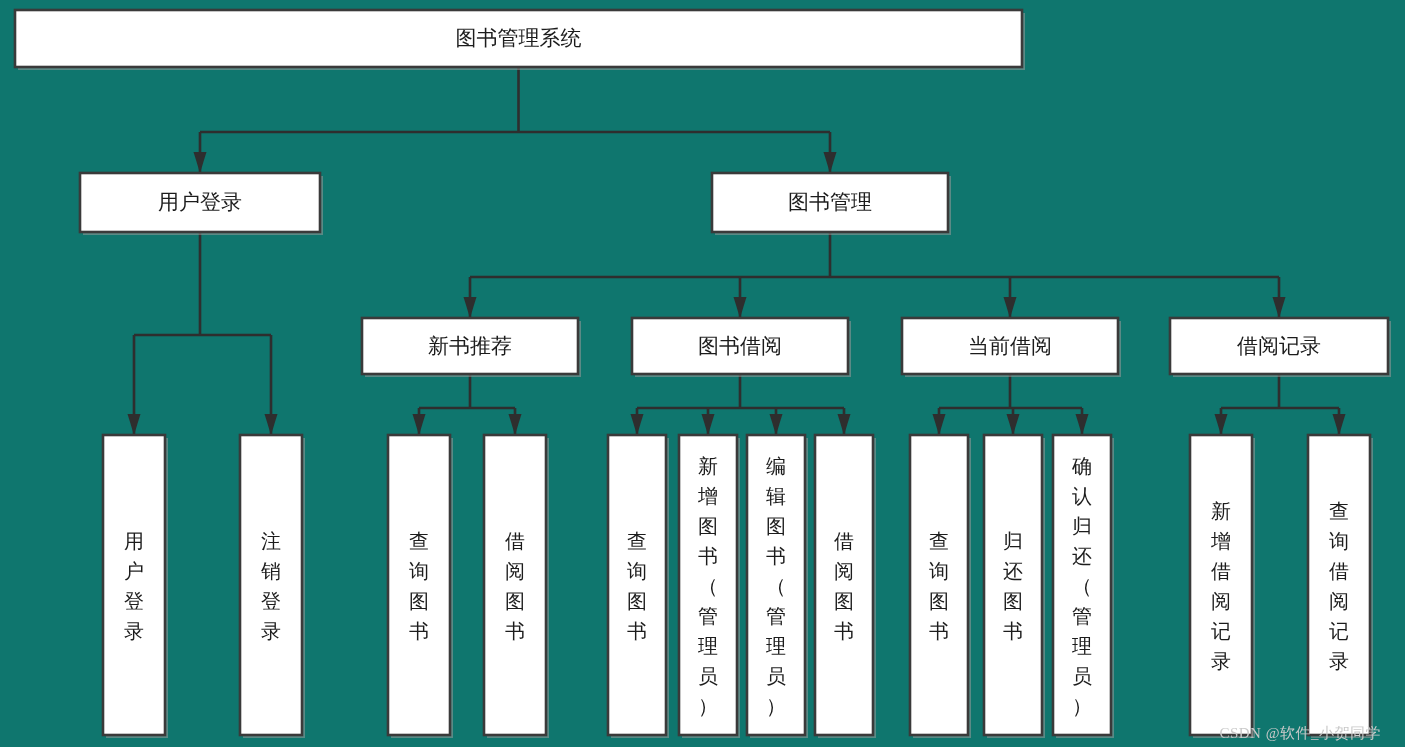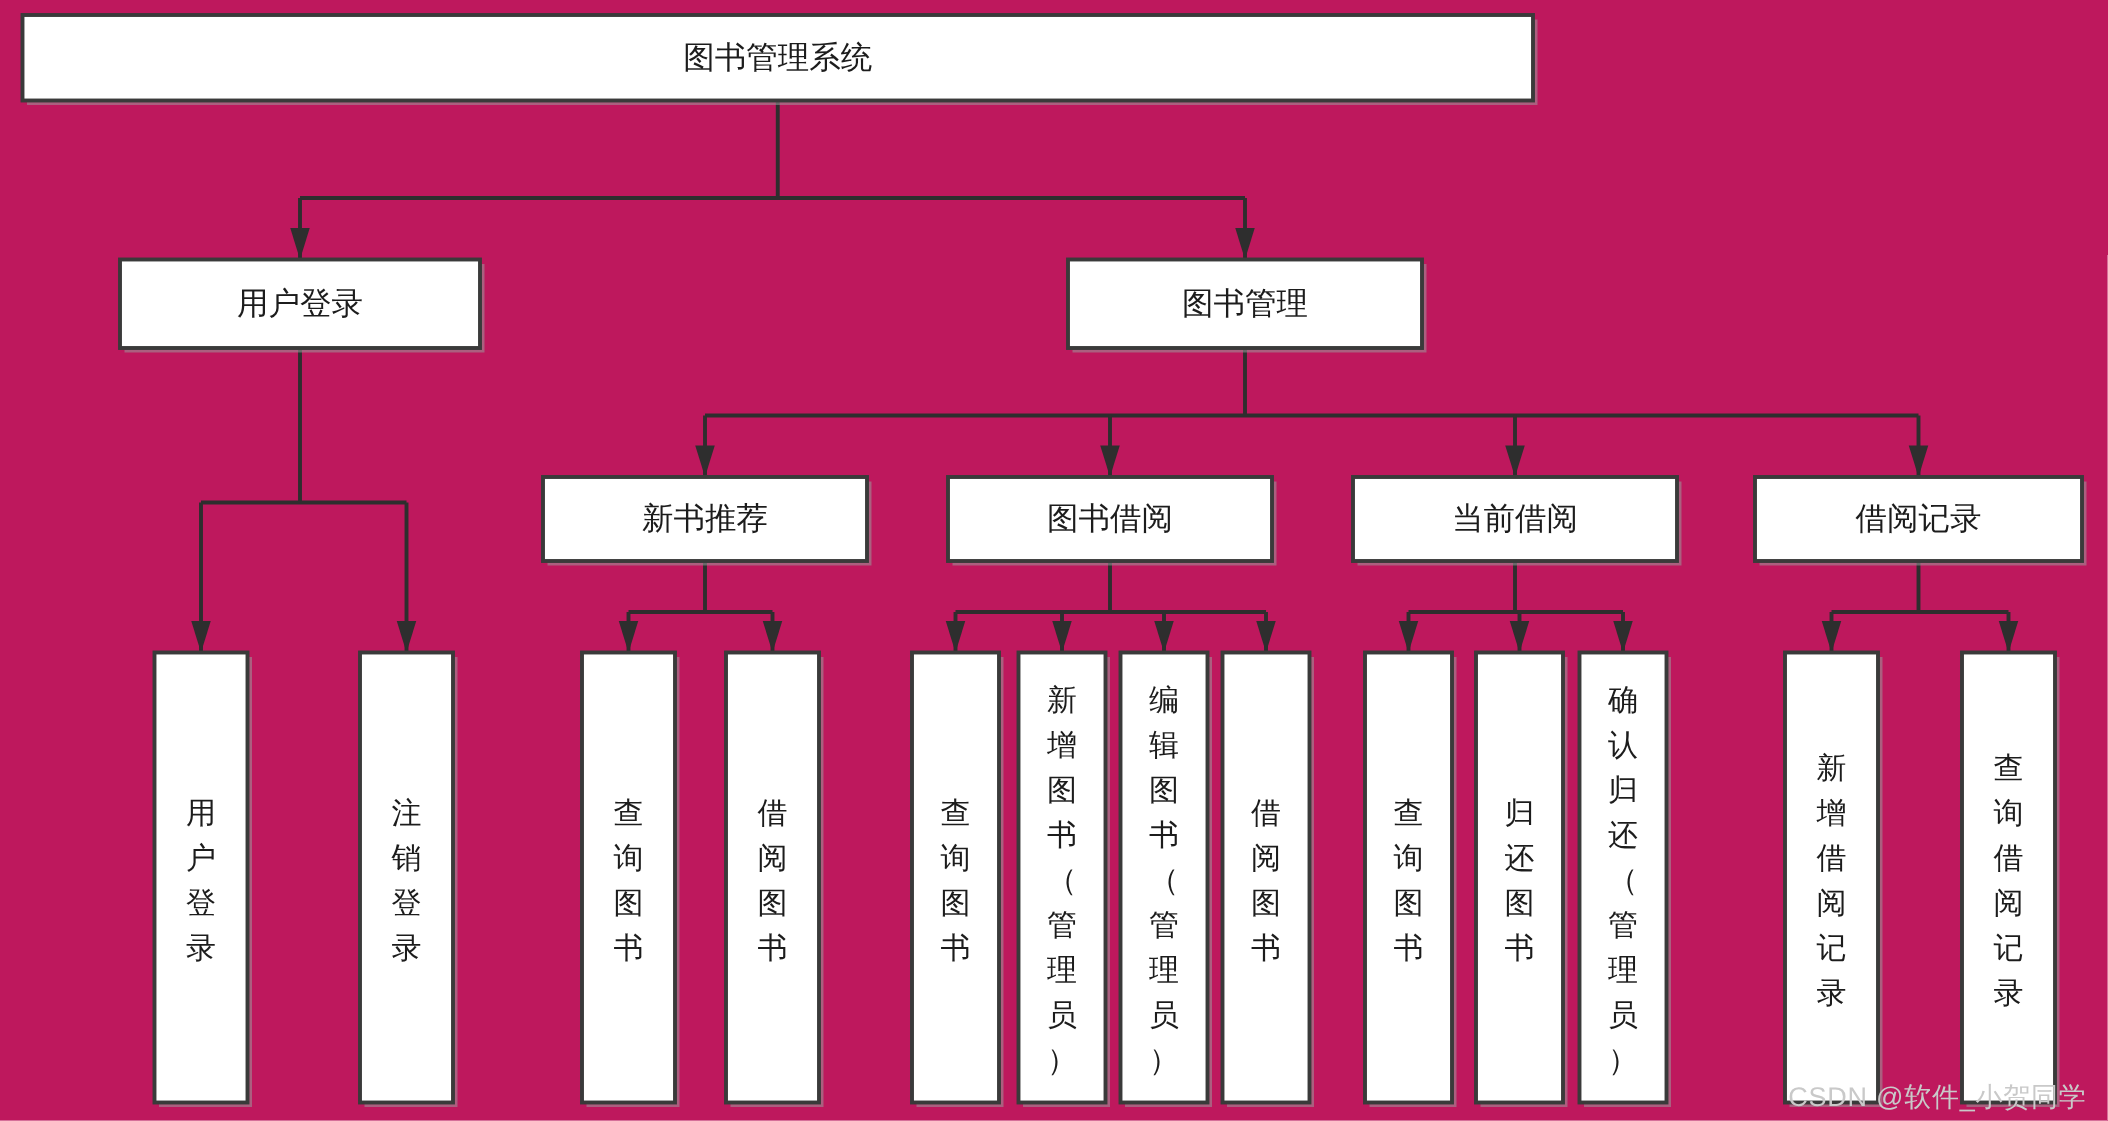--- a/index.html
+++ b/index.html
@@ -11,21 +11,21 @@
     width: 1405px;
     height: 747px;
     font-family: "Liberation Sans", "DejaVu Sans", sans-serif;
     overflow: hidden;
     position: relative;
   }
   #diagram-root {
     position: relative;
     width: 1405px;
     height: 747px;
-    background: #be185d;
+    background: #0f766e;
   }
   svg#flowchart {
     display: block;
     width: 1405px;
     height: 747px;
   }
   .node-box {
     fill: #ffffff;
     stroke: #3a3a3a;
     stroke-width: 2.6;
@@ -52,24 +52,24 @@
     stroke-width: 2.6;
     fill: none;
     stroke-linecap: butt;
   }
   .link-arrow {
     fill: #2e2e2e;
     stroke: none;
   }
   .watermark {
     position: absolute;
-    right: 14px;
+    right: 24px;
     bottom: 4px;
-    font-family: Liberation Sans, sans-serif;
-    font-size: 18px;
+    font-family: Liberation Serif, serif;
+    font-size: 15px;
     color: #c9c9c9;
     letter-spacing: 0.5px;
     white-space: nowrap;
     user-select: none;
   }
 </style>
 </head>
 <body>
 
 <div id="diagram-root">

